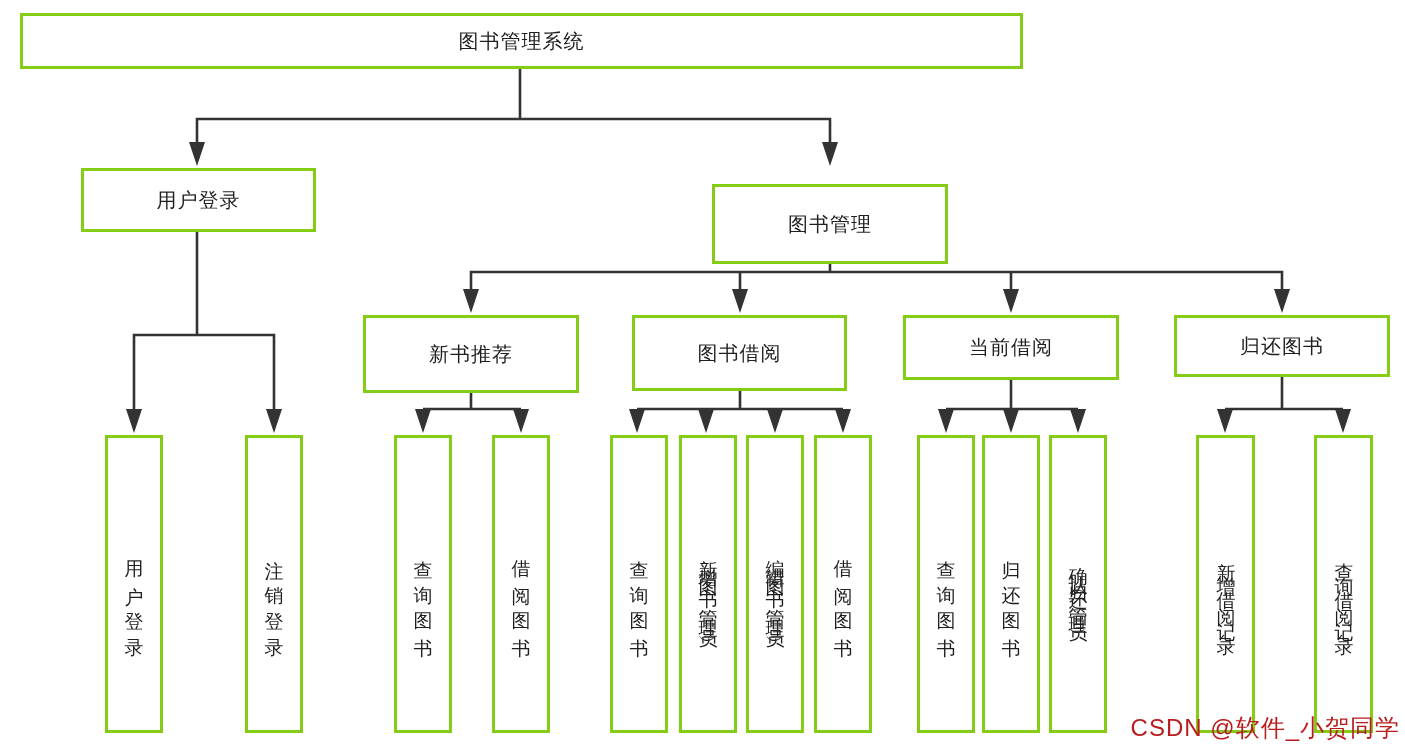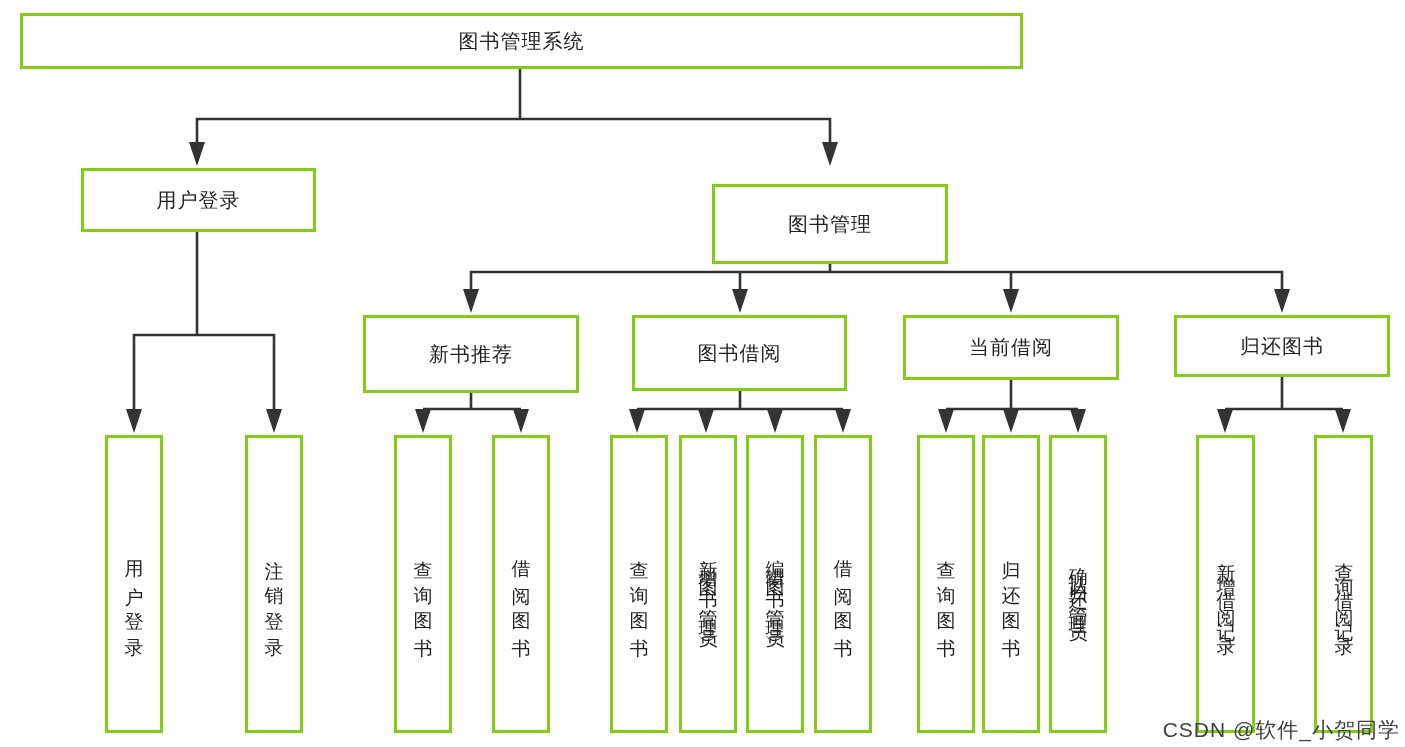--- a/index.html
+++ b/index.html
@@ -19,21 +19,21 @@
   .vbox{
     writing-mode:vertical-rl;text-orientation:mixed;
     text-align:center;line-height:52px;font-size:19px;
   }
   .v4{letter-spacing:26px;padding-inline-start:26px;}
   .v6{letter-spacing:15px;padding-inline-start:15px;}
   .v9{letter-spacing:10px;padding-inline-start:10px;}
   .v10{letter-spacing:8px;padding-inline-start:8px;}
   .watermark{
     position:absolute;right:5px;bottom:3px;z-index:2;
-    font-size:21px;color:#404040;letter-spacing:1px;white-space:nowrap;
+    font-size:24px;color:#b91c1c;letter-spacing:1px;white-space:nowrap;
   }
 </style>
 </head>
 <body>
 
 <div class="stage">
 
   <svg class="wires" width="1405" height="747" viewBox="0 0 1405 747">
     <g stroke="#333333" stroke-width="2.6" fill="none">
       <path d="M520,69 V119 M197,119 H830 M197,117.7 V146 M830,117.7 V146"></path>

